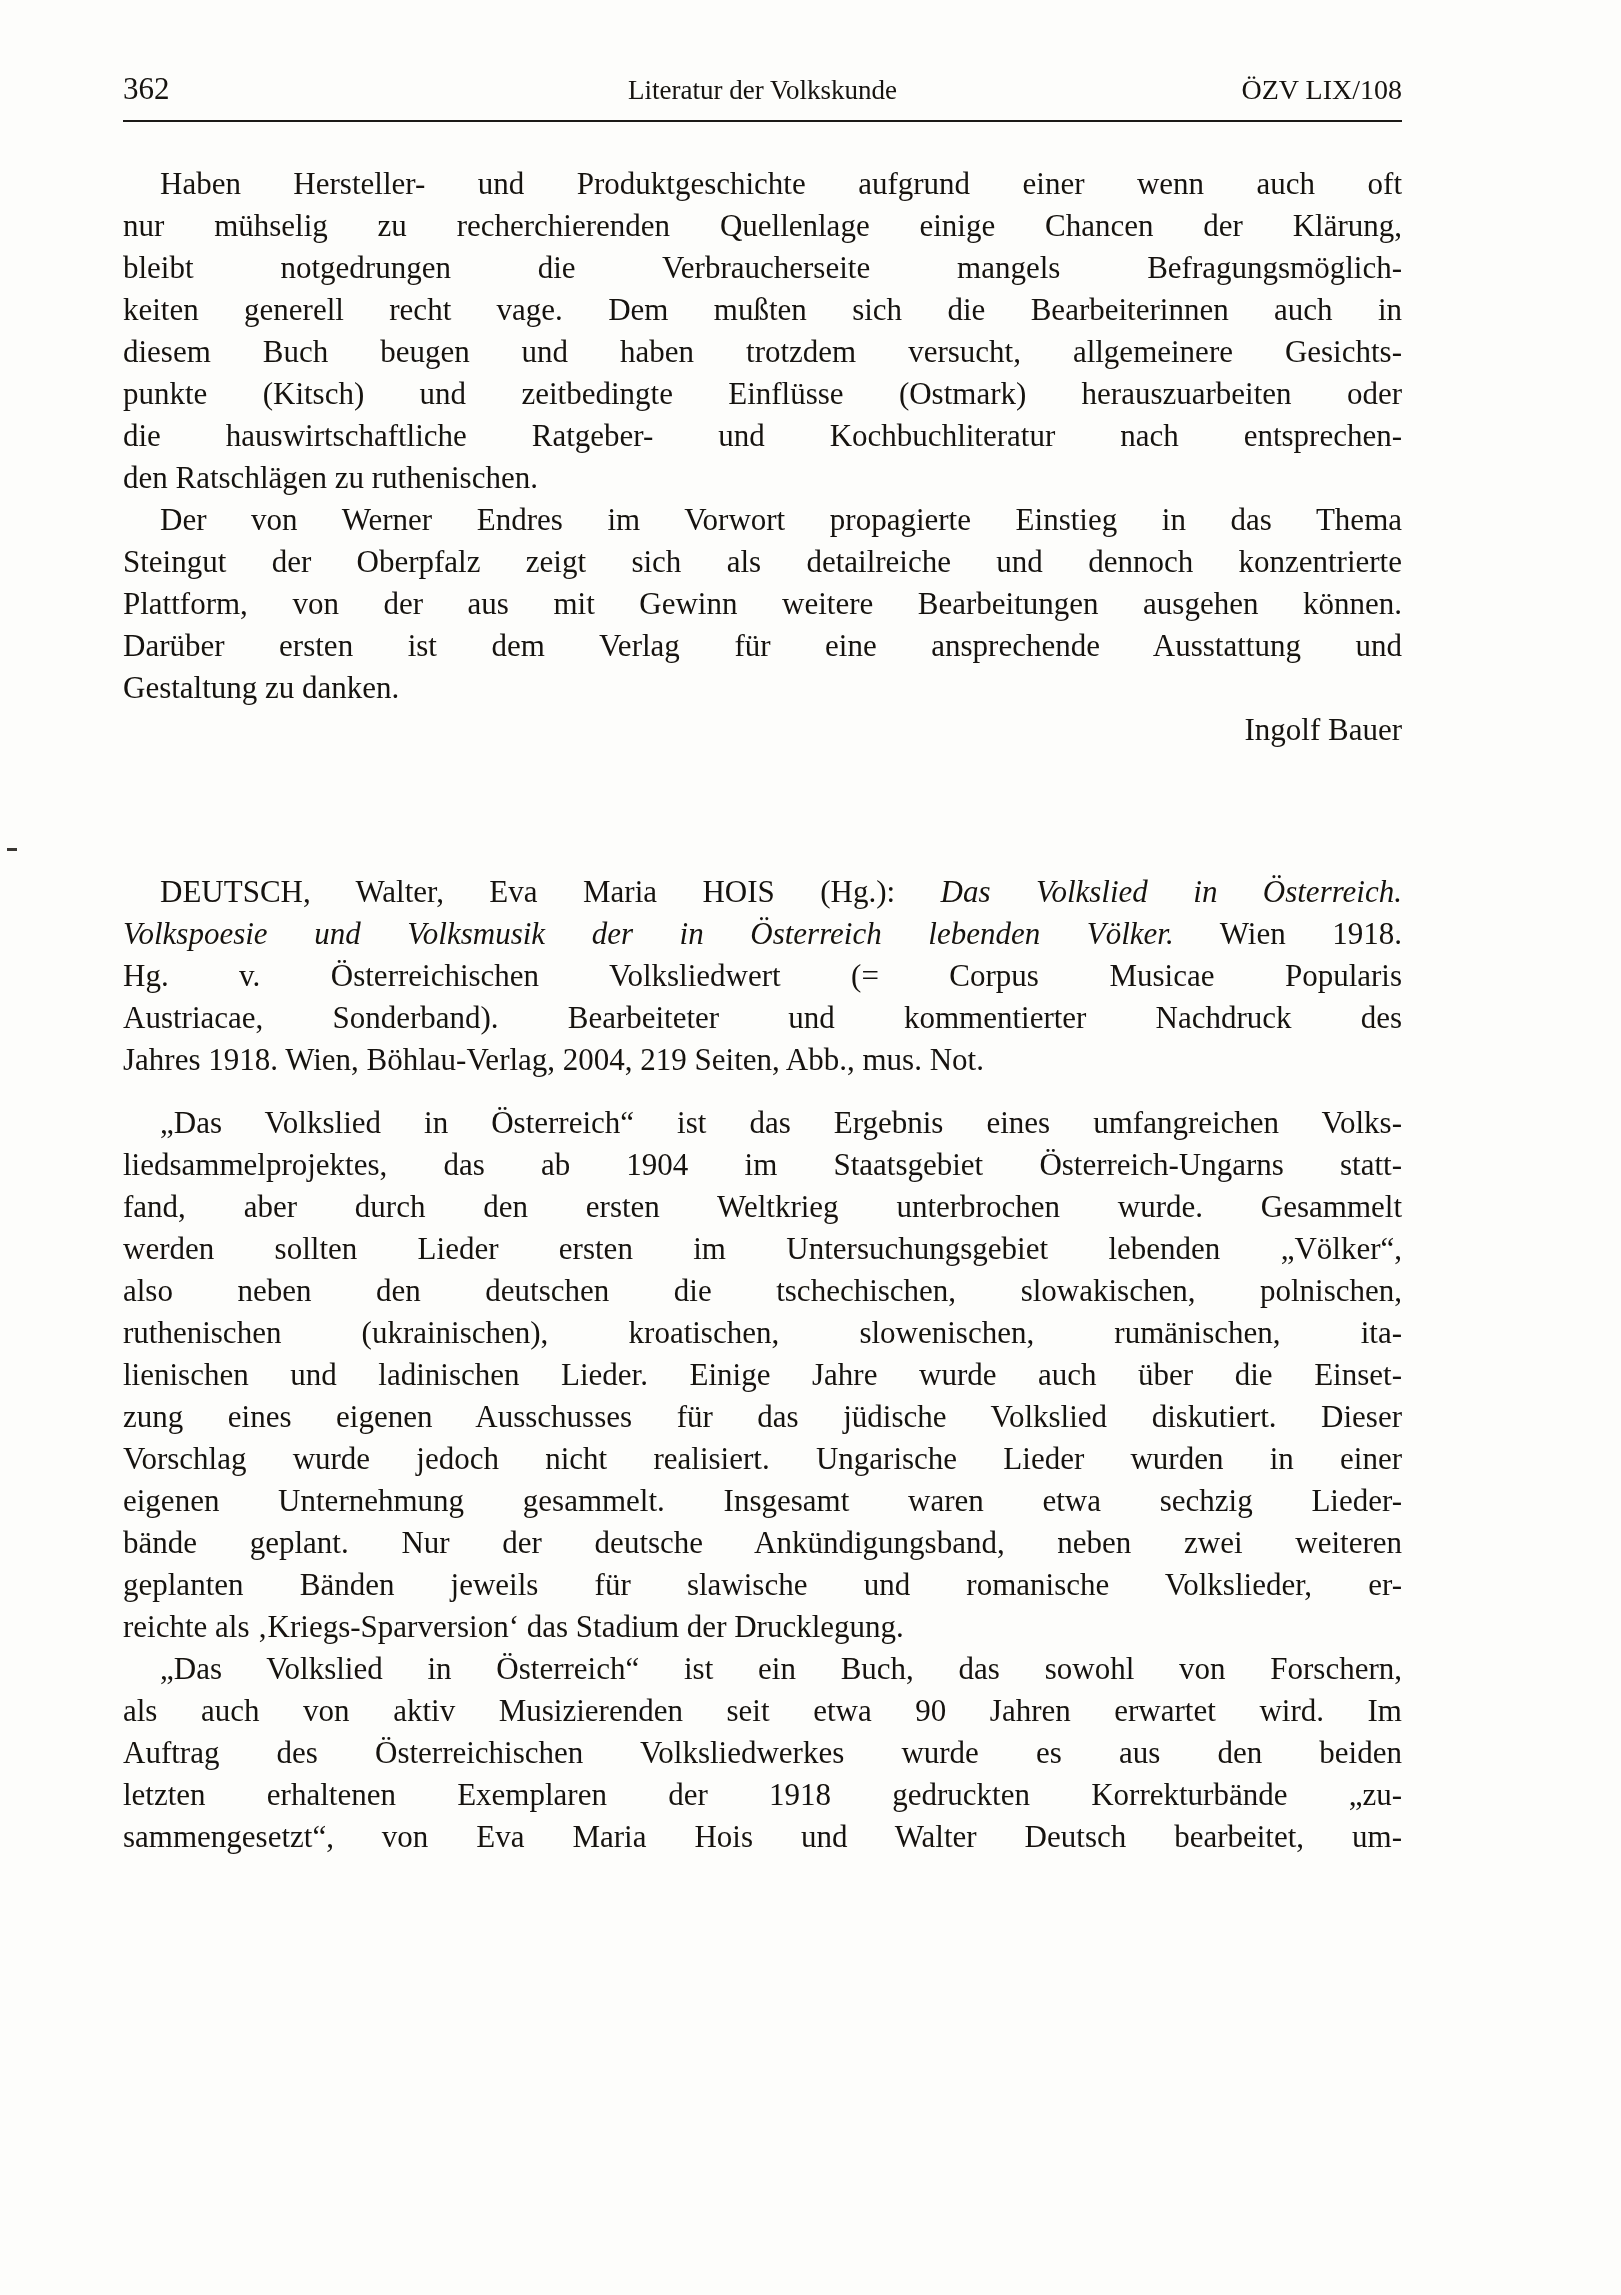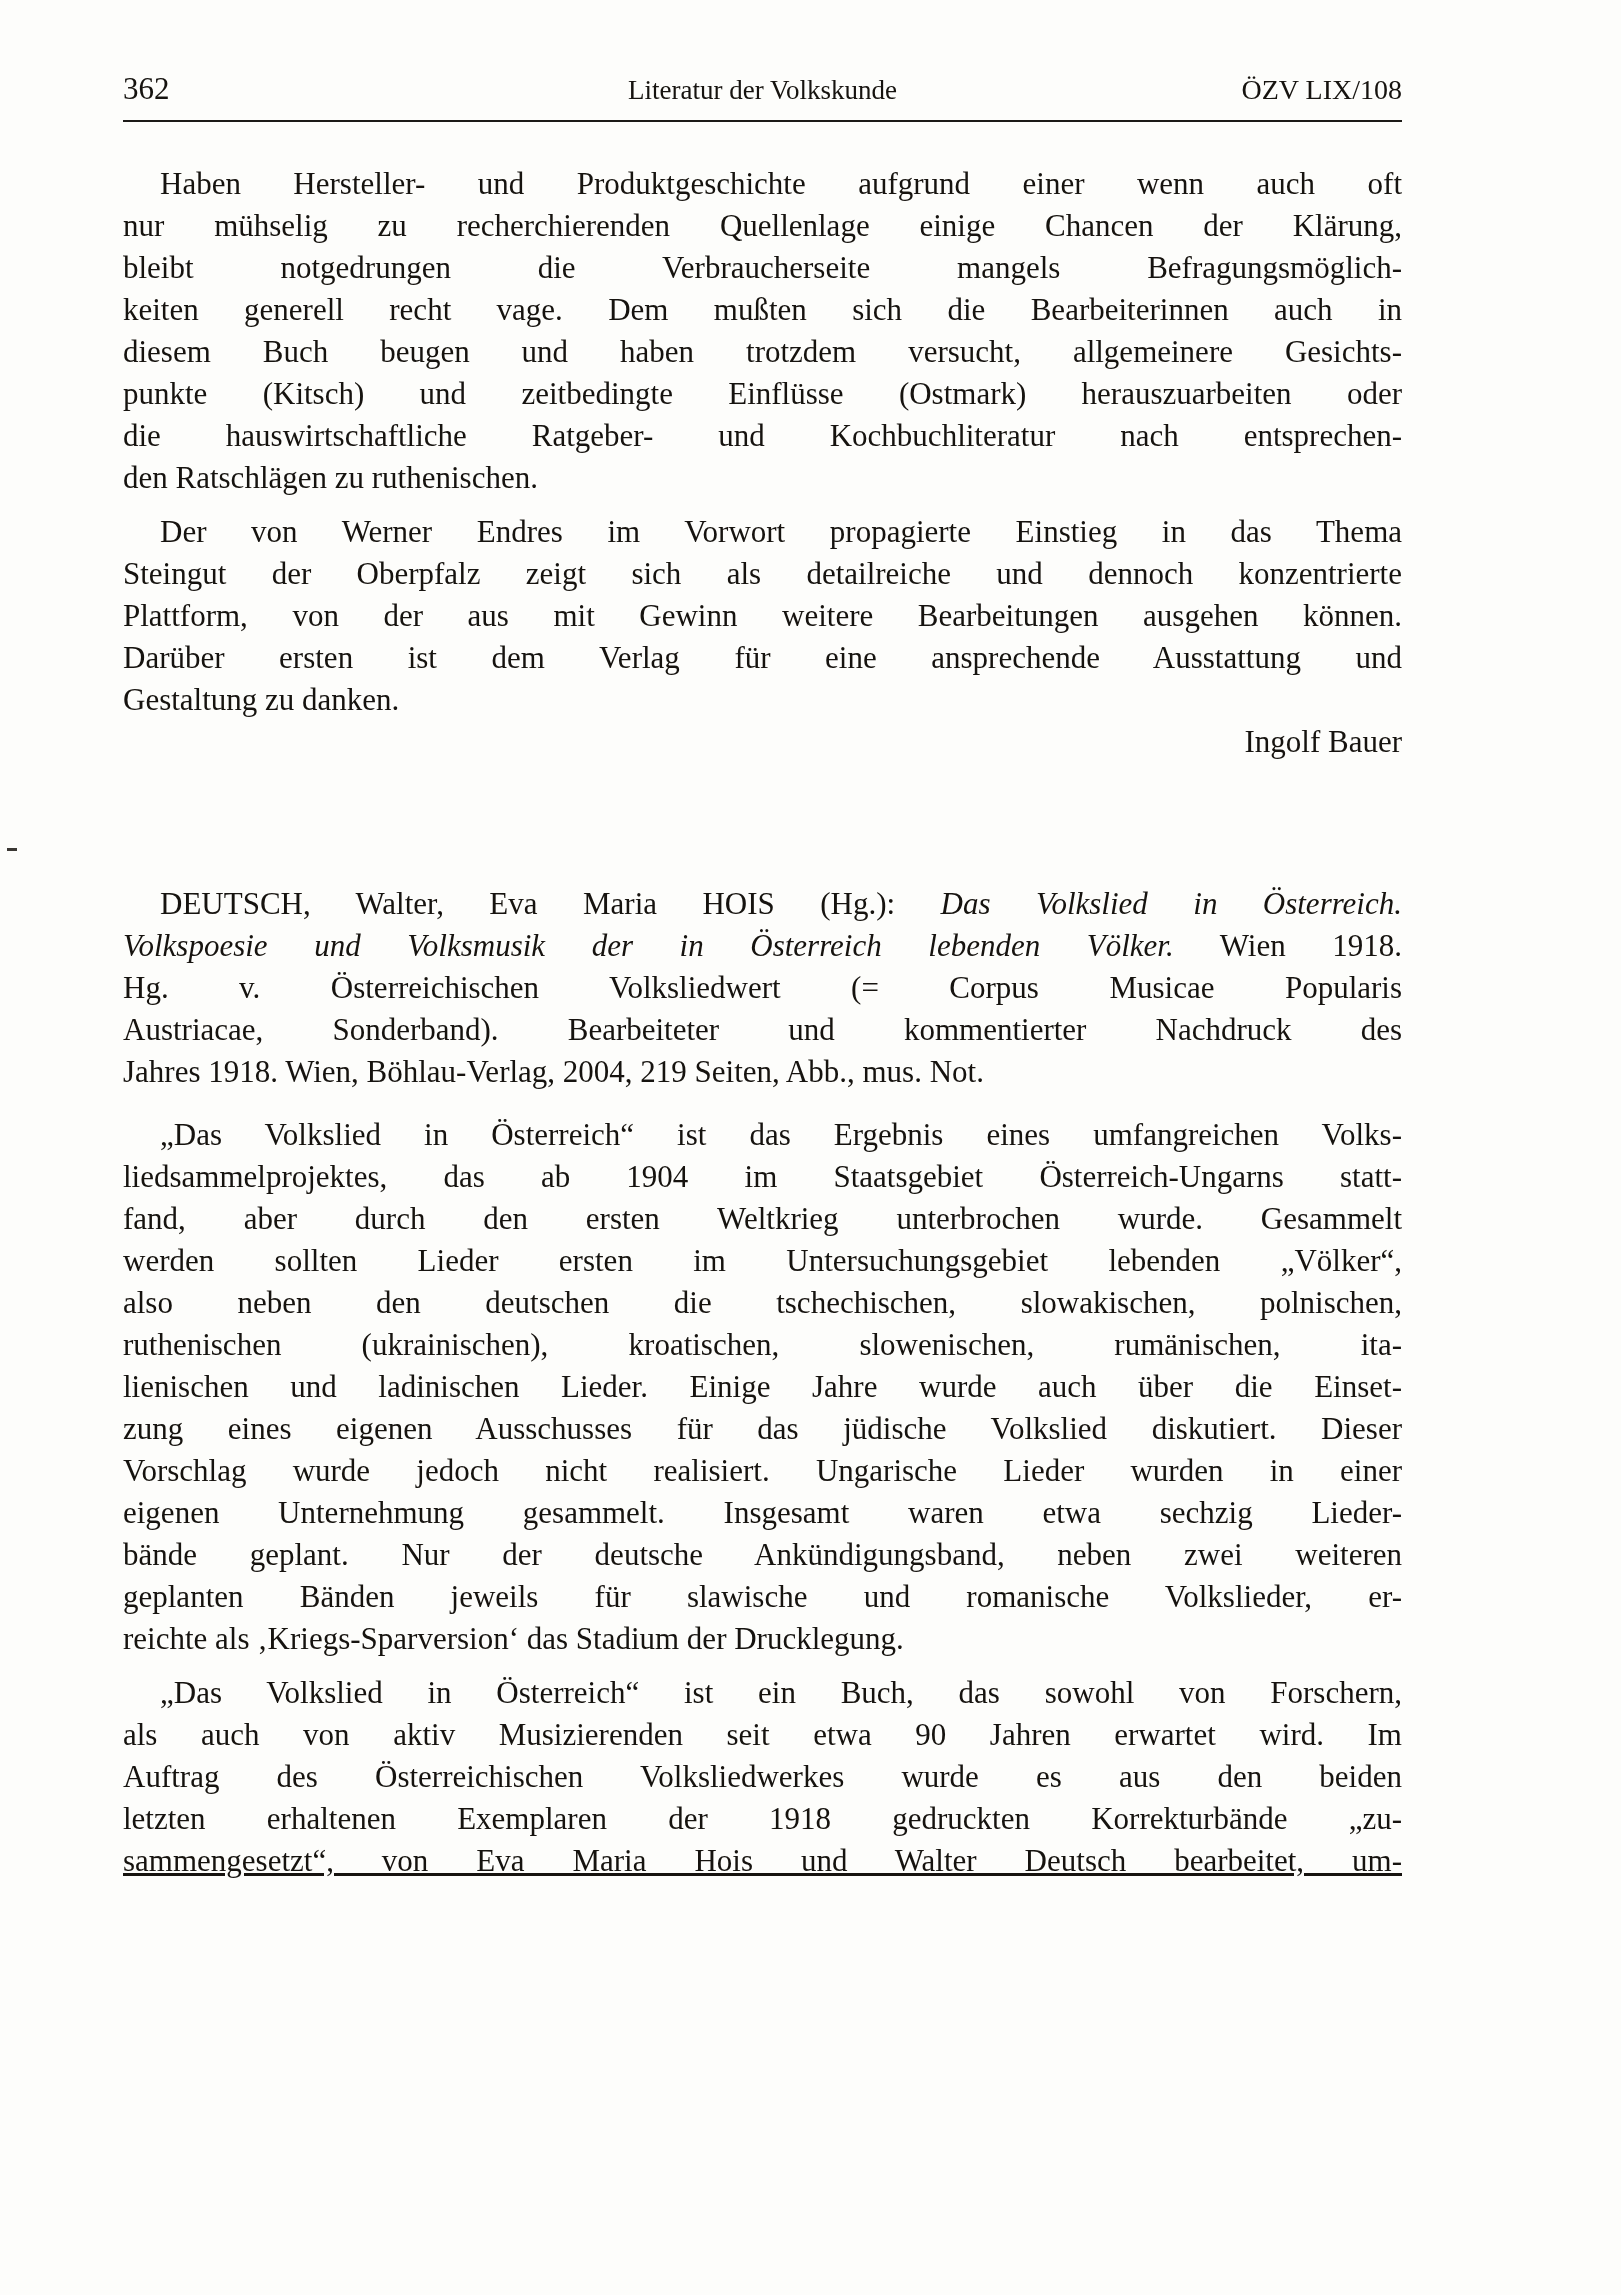--- a/index.html
+++ b/index.html
@@ -42,22 +42,22 @@
   .body-text {
     font-size: 31px;
     line-height: 42px;
   }
   .review-1 { margin-top: 41px; }
   .line {
     text-align: justify;
     text-align-last: justify;
   }
   .line.last { text-align-last: left; }
-  .cont .line.last { text-align-last: justify; text-decoration: underline; }
-  .para .line:first-child { text-indent: 37px; margin-top: 12px; }
+  .cont .line.last { text-align-last: justify; }
+  .para .line:first-child { text-indent: 37px; }
   .signature {
     text-align: right;
   }
   .citation { margin-top: 120px; }
   .r2-para-1 { margin-top: 21px; }
   .it { font-style: italic; }
   .scan-mark {
     position: absolute;
     left: 6.5px;
     top: 848px;

